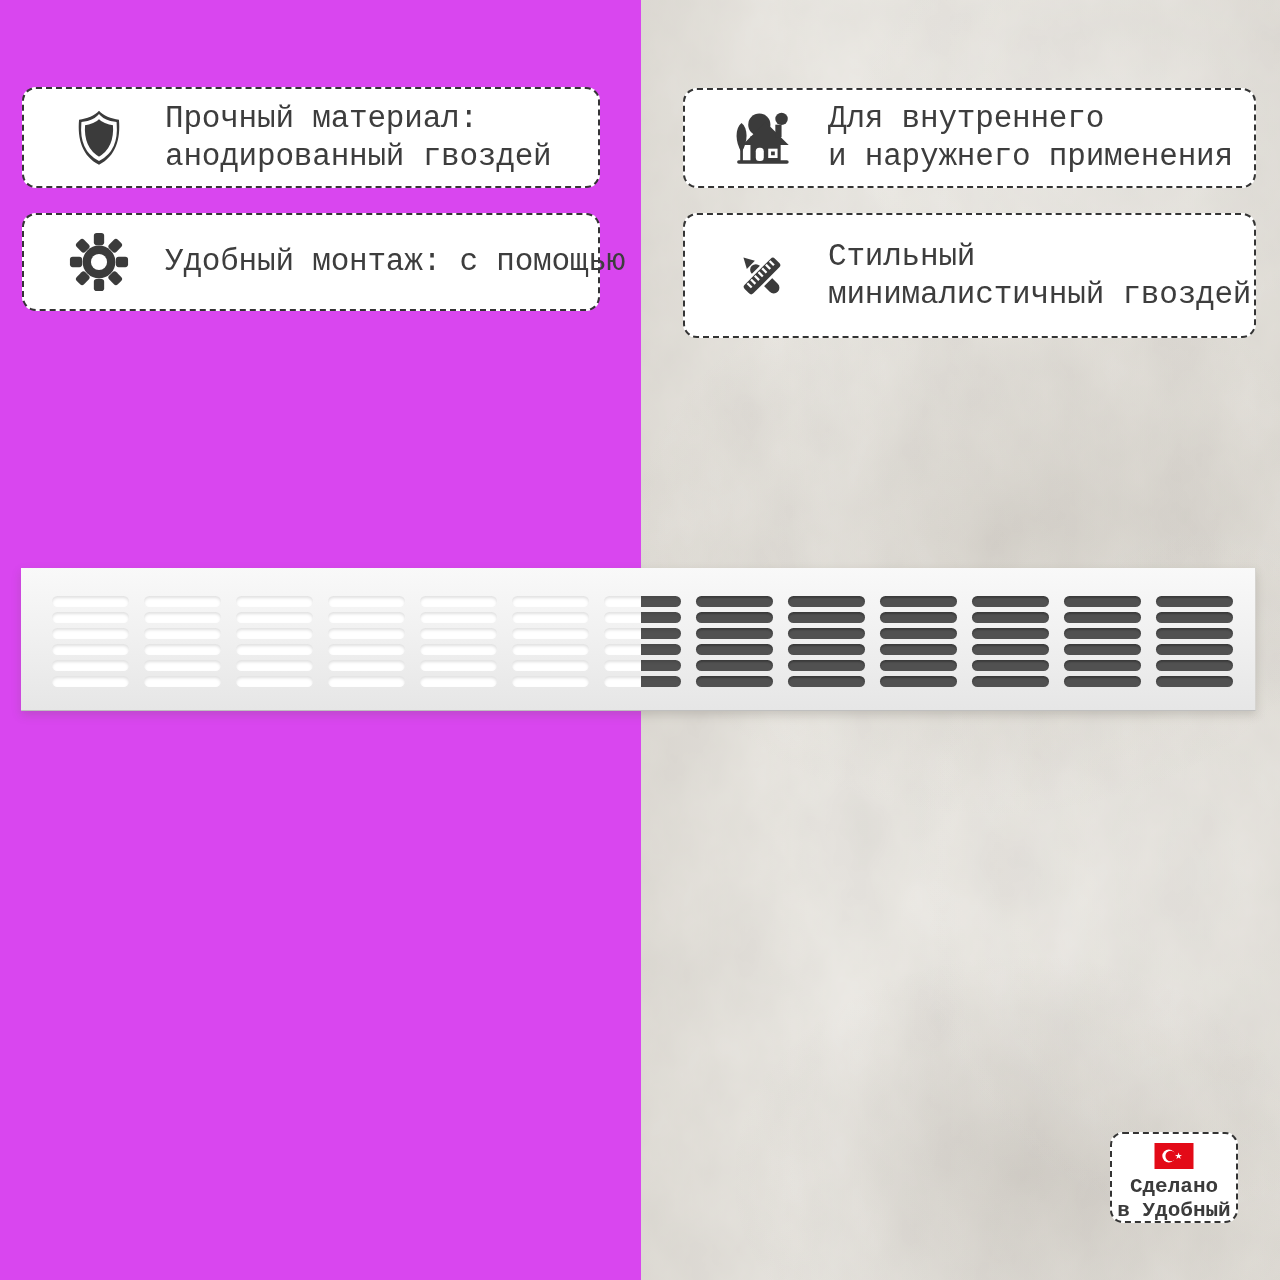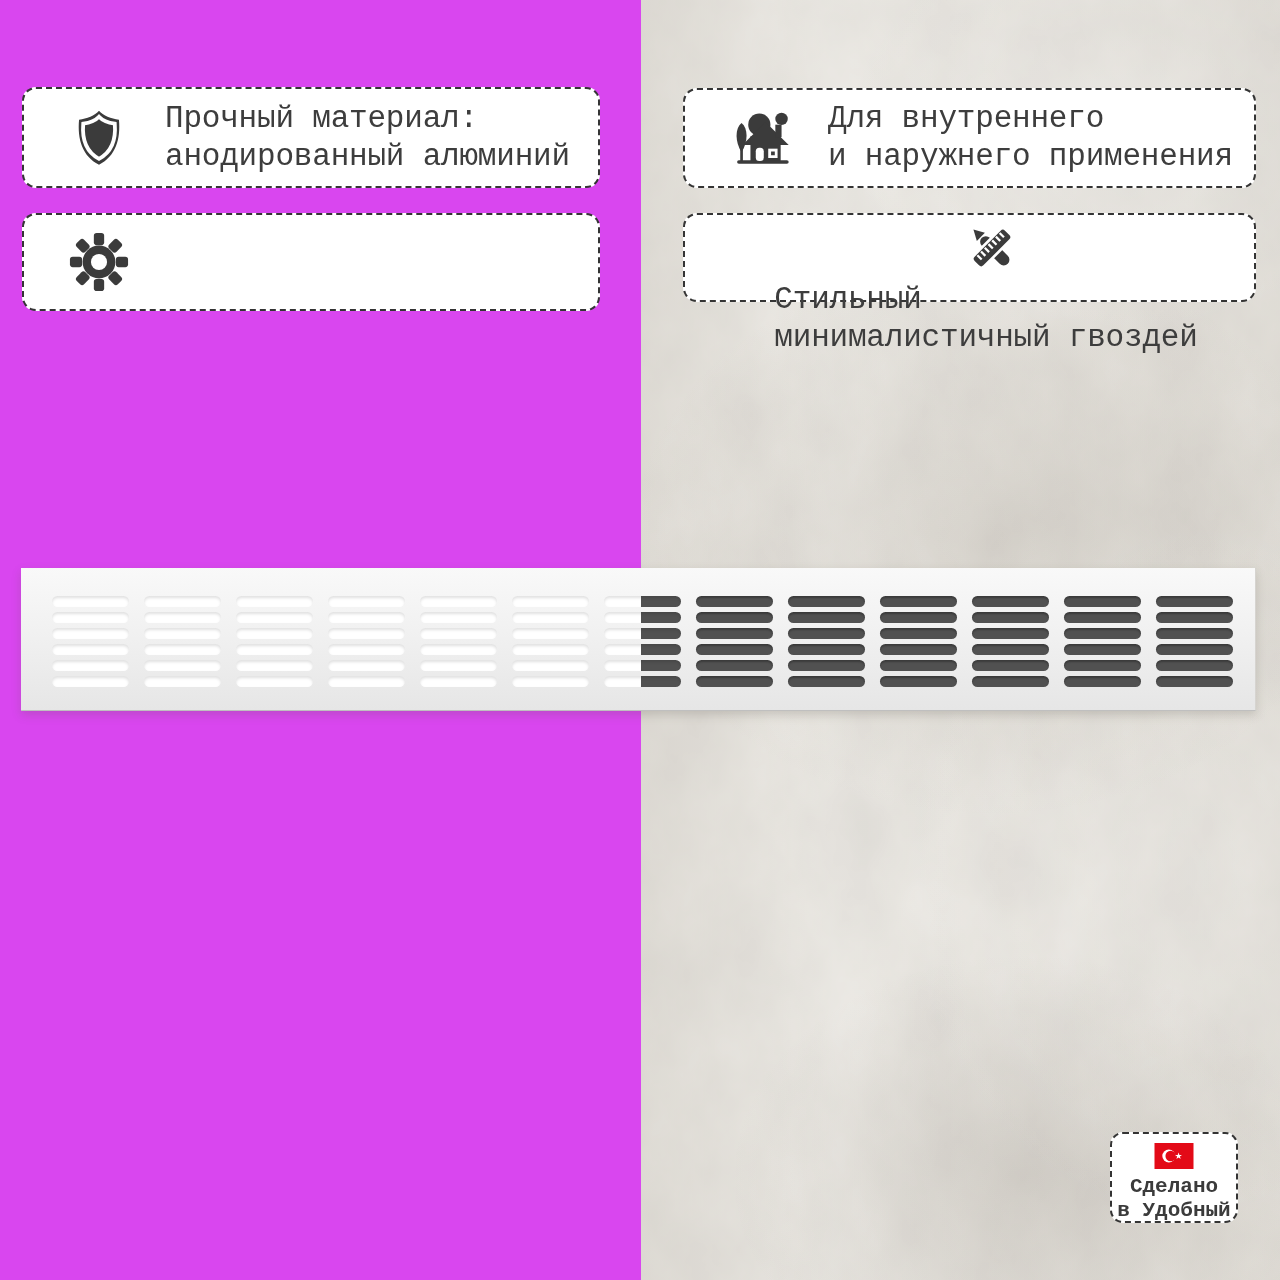--- a/index.html
+++ b/index.html
@@ -24,21 +24,21 @@
   }
   
   .feature{
     position:absolute; box-sizing:border-box;
     background:#ffffff; border:2px dashed #343434; border-radius:14px;
     display:flex; align-items:center;
   }
   .fbox-0{left:22px;  top:87px;  width:578px; height:101px;}
   .fbox-1{left:22px;  top:213px; width:578px; height:98px;}
   .fbox-2{left:683px; top:88px;  width:573px; height:100px;}
-  .fbox-3{left:683px; top:213px; width:573px; height:89px;flex-direction:column;}
+  .fbox-3{left:683px; top:213px; width:573px; height:125px;}
   .ficon{flex:0 0 auto; margin-left:44px; width:66px; height:66px; display:flex; align-items:center; justify-content:center;}
   .fbox-0 .ficon,.fbox-1 .ficon{margin-left:42px;}
   .ftext{margin-left:33px; display:flex; flex-direction:column; justify-content:center;}
   .fline{font-size:31px; line-height:38px; white-space:nowrap; letter-spacing:-0.2px;}
   
   .grille{
     position:absolute; left:21px; top:568px; width:1234px; height:142px;
     background:linear-gradient(180deg,#f9f9f9 0%,#f0f0f0 50%,#e6e6e6 100%);
     border-bottom:1px solid #bfbfbf; border-right:1px solid #d6d4d0;
     box-shadow:0 4px 9px rgba(90,85,75,0.22);
@@ -79,21 +79,21 @@
 
   <div class="feature fbox-0">
     <span class="ficon">
       <svg viewBox="0 0 64 64" width="58" height="66">
         <path fill="#3b3b3b" d="M32 2 C36.5 7.5 45.5 10.8 54 11.8 C56 33 50.5 52 32 61.5 C13.5 52 8 33 10 11.8 C18.5 10.8 27.5 7.5 32 2 Z"></path>
         <path fill="none" stroke="#ffffff" stroke-width="4.2" d="M32 8.5 C35.8 12.6 42.8 15.2 49.4 16.2 C50.8 32.8 46.3 47.4 32 55 C17.7 47.4 13.2 32.8 14.6 16.2 C21.2 15.2 28.2 12.6 32 8.5 Z"></path>
       </svg>
     </span>
     <div class="ftext">
       <div class="fline">Прочный материал:</div>
-      <div class="fline">анодированный алюминий</div>
+      <div class="fline">анодированный гвоздей</div>
     </div>
   </div>
 
   <div class="feature fbox-1">
     <span class="ficon">
       <svg viewBox="0 0 64 64" width="60" height="60">
         <g fill="#3b3b3b">
           <circle cx="32" cy="32" r="17.5"></circle>
           <g>
             <rect x="26.5" y="1" width="11" height="13" rx="3"></rect>
@@ -105,20 +105,21 @@
               <rect x="26.5" y="50" width="11" height="13" rx="3"></rect>
               <rect x="1" y="26.5" width="13" height="11" rx="3"></rect>
               <rect x="50" y="26.5" width="13" height="11" rx="3"></rect>
             </g>
           </g>
         </g>
         <circle cx="32" cy="32" r="8.6" fill="#ffffff"></circle>
       </svg>
     </span>
     <div class="ftext">
+      <div class="fline">Удобный монтаж: с помощью</div>
     </div>
   </div>
 
   <div class="feature fbox-2">
     <span class="ficon">
       <svg viewBox="0 0 72 72" width="68" height="64">
         <g fill="#3b3b3b">
           <circle cx="33" cy="21" r="12.5"></circle>
           <circle cx="58" cy="14.5" r="7"></circle>
           <path d="M13 19 C20.5 25 20.5 40 13 52 C5.5 40 5.5 25 13 19 Z"></path>

